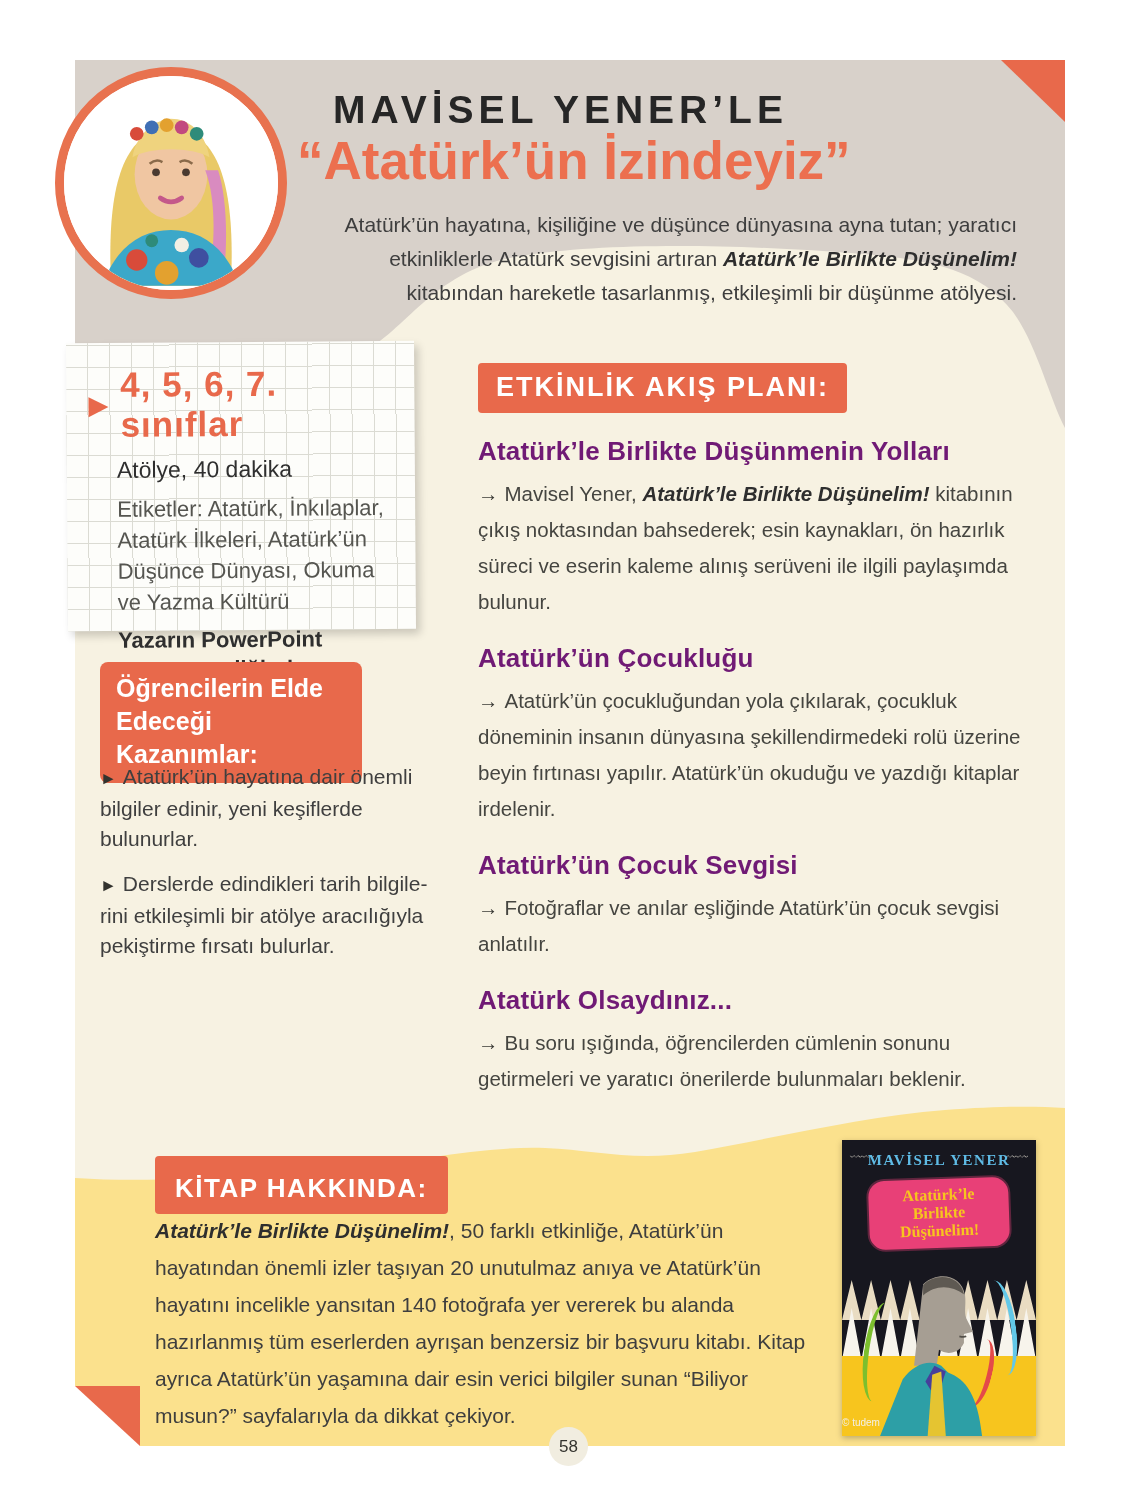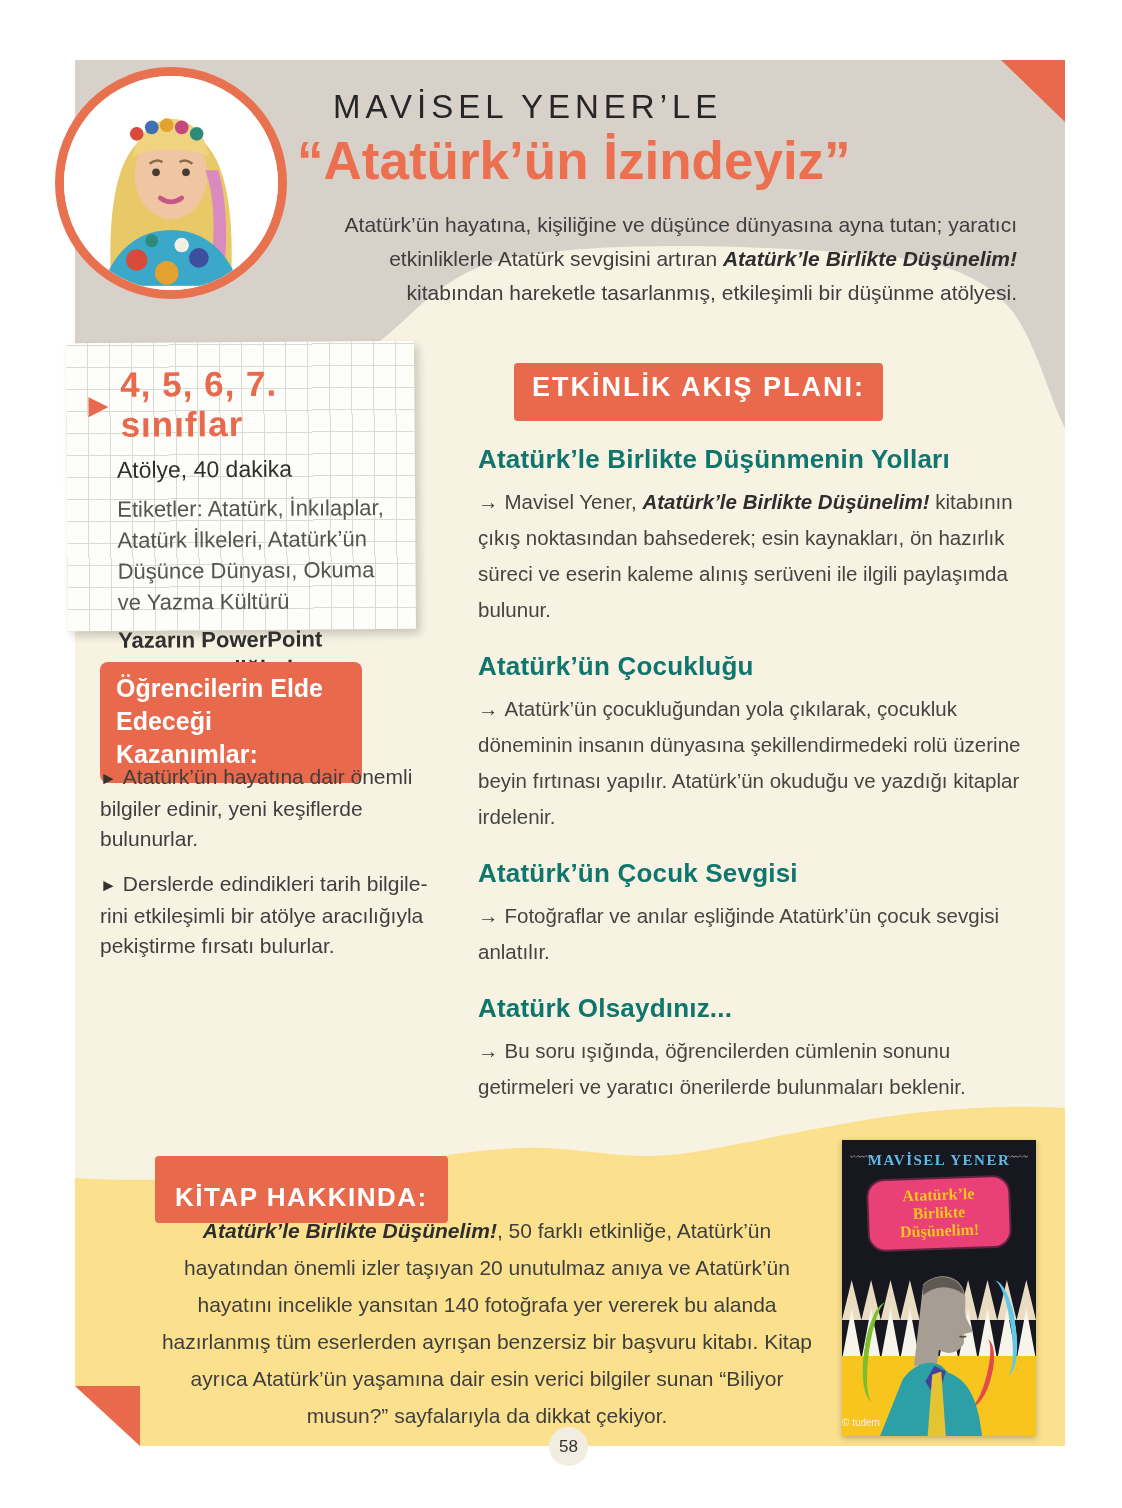--- a/index.html
+++ b/index.html
@@ -11,21 +11,21 @@
   .header-svg{position:absolute;left:0;top:0;width:990px;height:380px;}
   .corner-tri{position:absolute;right:0;top:0;width:64px;height:62px;
     background:#E8694B;clip-path:polygon(0 0,100% 0,100% 100%);}
   .fold-corner{position:absolute;left:0;top:1326px;width:65px;height:60px;background:#ffffff;}
   .fold-corner .tri{position:absolute;inset:0;background:#E8694B;clip-path:polygon(0 0,100% 0,100% 100%);}
 
   .portrait{position:absolute;left:-20px;top:7px;width:214px;height:214px;border:9px solid #E8724F;
     border-radius:50%;background:#ffffff;overflow:hidden;}
   .portrait svg{width:100%;height:100%;display:block;}
 
-  .kicker{position:absolute;left:258px;top:28px;font-size:33px;font-weight:normal;color:#262626;
+  .kicker{position:absolute;left:258px;top:28px;font-size:39px;font-weight:bold;color:#262626;
     letter-spacing:5px;}
   .main-title{position:absolute;left:222px;top:70px;font-size:53px;font-weight:bold;color:#EC6F4F;
     letter-spacing:0px;}
   .intro{position:absolute;left:260px;top:148px;width:682px;font-size:21px;line-height:34px;color:#3E3E3E;text-align:right;}
   .em{font-style:italic;font-weight:bold;color:#2E2E2E;}
 
   
   .info-card{position:absolute;left:-8px;top:282px;width:348px;height:288px;background:#FDFDFA;
     background-image:repeating-linear-gradient(0deg,transparent 0 21px,#DBDBD3 21px 22px),
                      repeating-linear-gradient(90deg,transparent 0 21px,#DBDBD3 21px 22px);
@@ -42,31 +42,31 @@
   
   .outcomes-box{position:absolute;left:25px;top:602px;width:230px;background:#E8694B;border-radius:8px;
     padding:10px 16px 12px 16px;color:#ffffff;font-size:25px;font-weight:bold;line-height:33px;}
   .outcomes-list{position:absolute;left:25px;top:702px;width:334px;}
   .outcome{font-size:21px;line-height:30px;color:#3F3F3F;margin-bottom:15px;}
   .outcome .b{font-size:17px;margin-right:6px;color:#33332E;}
 
   
   .plan{position:absolute;left:403px;top:303px;width:570px;}
   .plan-title{display:inline-block;background:#E8694B;border-radius:4px;color:#ffffff;
-    font-size:27px;font-weight:bold;letter-spacing:2px;padding:9px 18px 18px 18px;margin-left:36px;}
+    font-size:27px;font-weight:bold;letter-spacing:2px;padding:9px 18px 10px 18px;}
   .plan-sec{margin-top:23px;}
-  .plan-head{font-size:26px;font-weight:bold;color:#0f766e;letter-spacing:0.2px;}
+  .plan-head{font-size:26px;font-weight:bold;color:#701a75;letter-spacing:0.2px;}
   .plan-body{margin-top:9px;font-size:20.5px;line-height:36px;color:#454540;}
   .arrow{margin-right:6px;color:#3A3A35;}
 
   
   .yellow-svg{position:absolute;left:0;top:1040px;width:990px;height:346px;}
   .about-title{position:absolute;left:80px;top:1096px;background:#E8694B;border-radius:4px;color:#ffffff;
-    font-size:26px;font-weight:bold;letter-spacing:1.5px;padding:26px 20px 10px 20px;}
-  .about-body{position:absolute;left:80px;top:1152px;width:664px;font-size:21px;line-height:37px;color:#3E3E3E;text-align:center;}
+    font-size:26px;font-weight:bold;letter-spacing:1.5px;padding:17px 20px 10px 20px;}
+  .about-body{position:absolute;left:80px;top:1152px;width:664px;font-size:21px;line-height:37px;color:#3E3E3E;}
 
   
   .book{position:absolute;left:767px;top:1080px;width:194px;height:296px;background:#17171F;
     box-shadow:0 2px 6px rgba(0,0,0,0.25);overflow:hidden;}
   .book-author{position:relative;text-align:center;margin-top:12px;color:#5FBBE5;
     font-family:"Liberation Serif","DejaVu Serif",serif;font-weight:bold;font-size:15px;letter-spacing:1.5px;}
   .doodle{position:absolute;top:4px;color:#EDE8DC;font-size:13px;letter-spacing:-1px;}
   .doodle.l{left:8px;} .doodle.r{right:8px;}
   .badge{position:relative;width:128px;margin:10px auto 0 auto;background:#E84077;border-radius:16px;
     padding:7px 6px 8px 6px;text-align:center;transform:rotate(-2deg);

